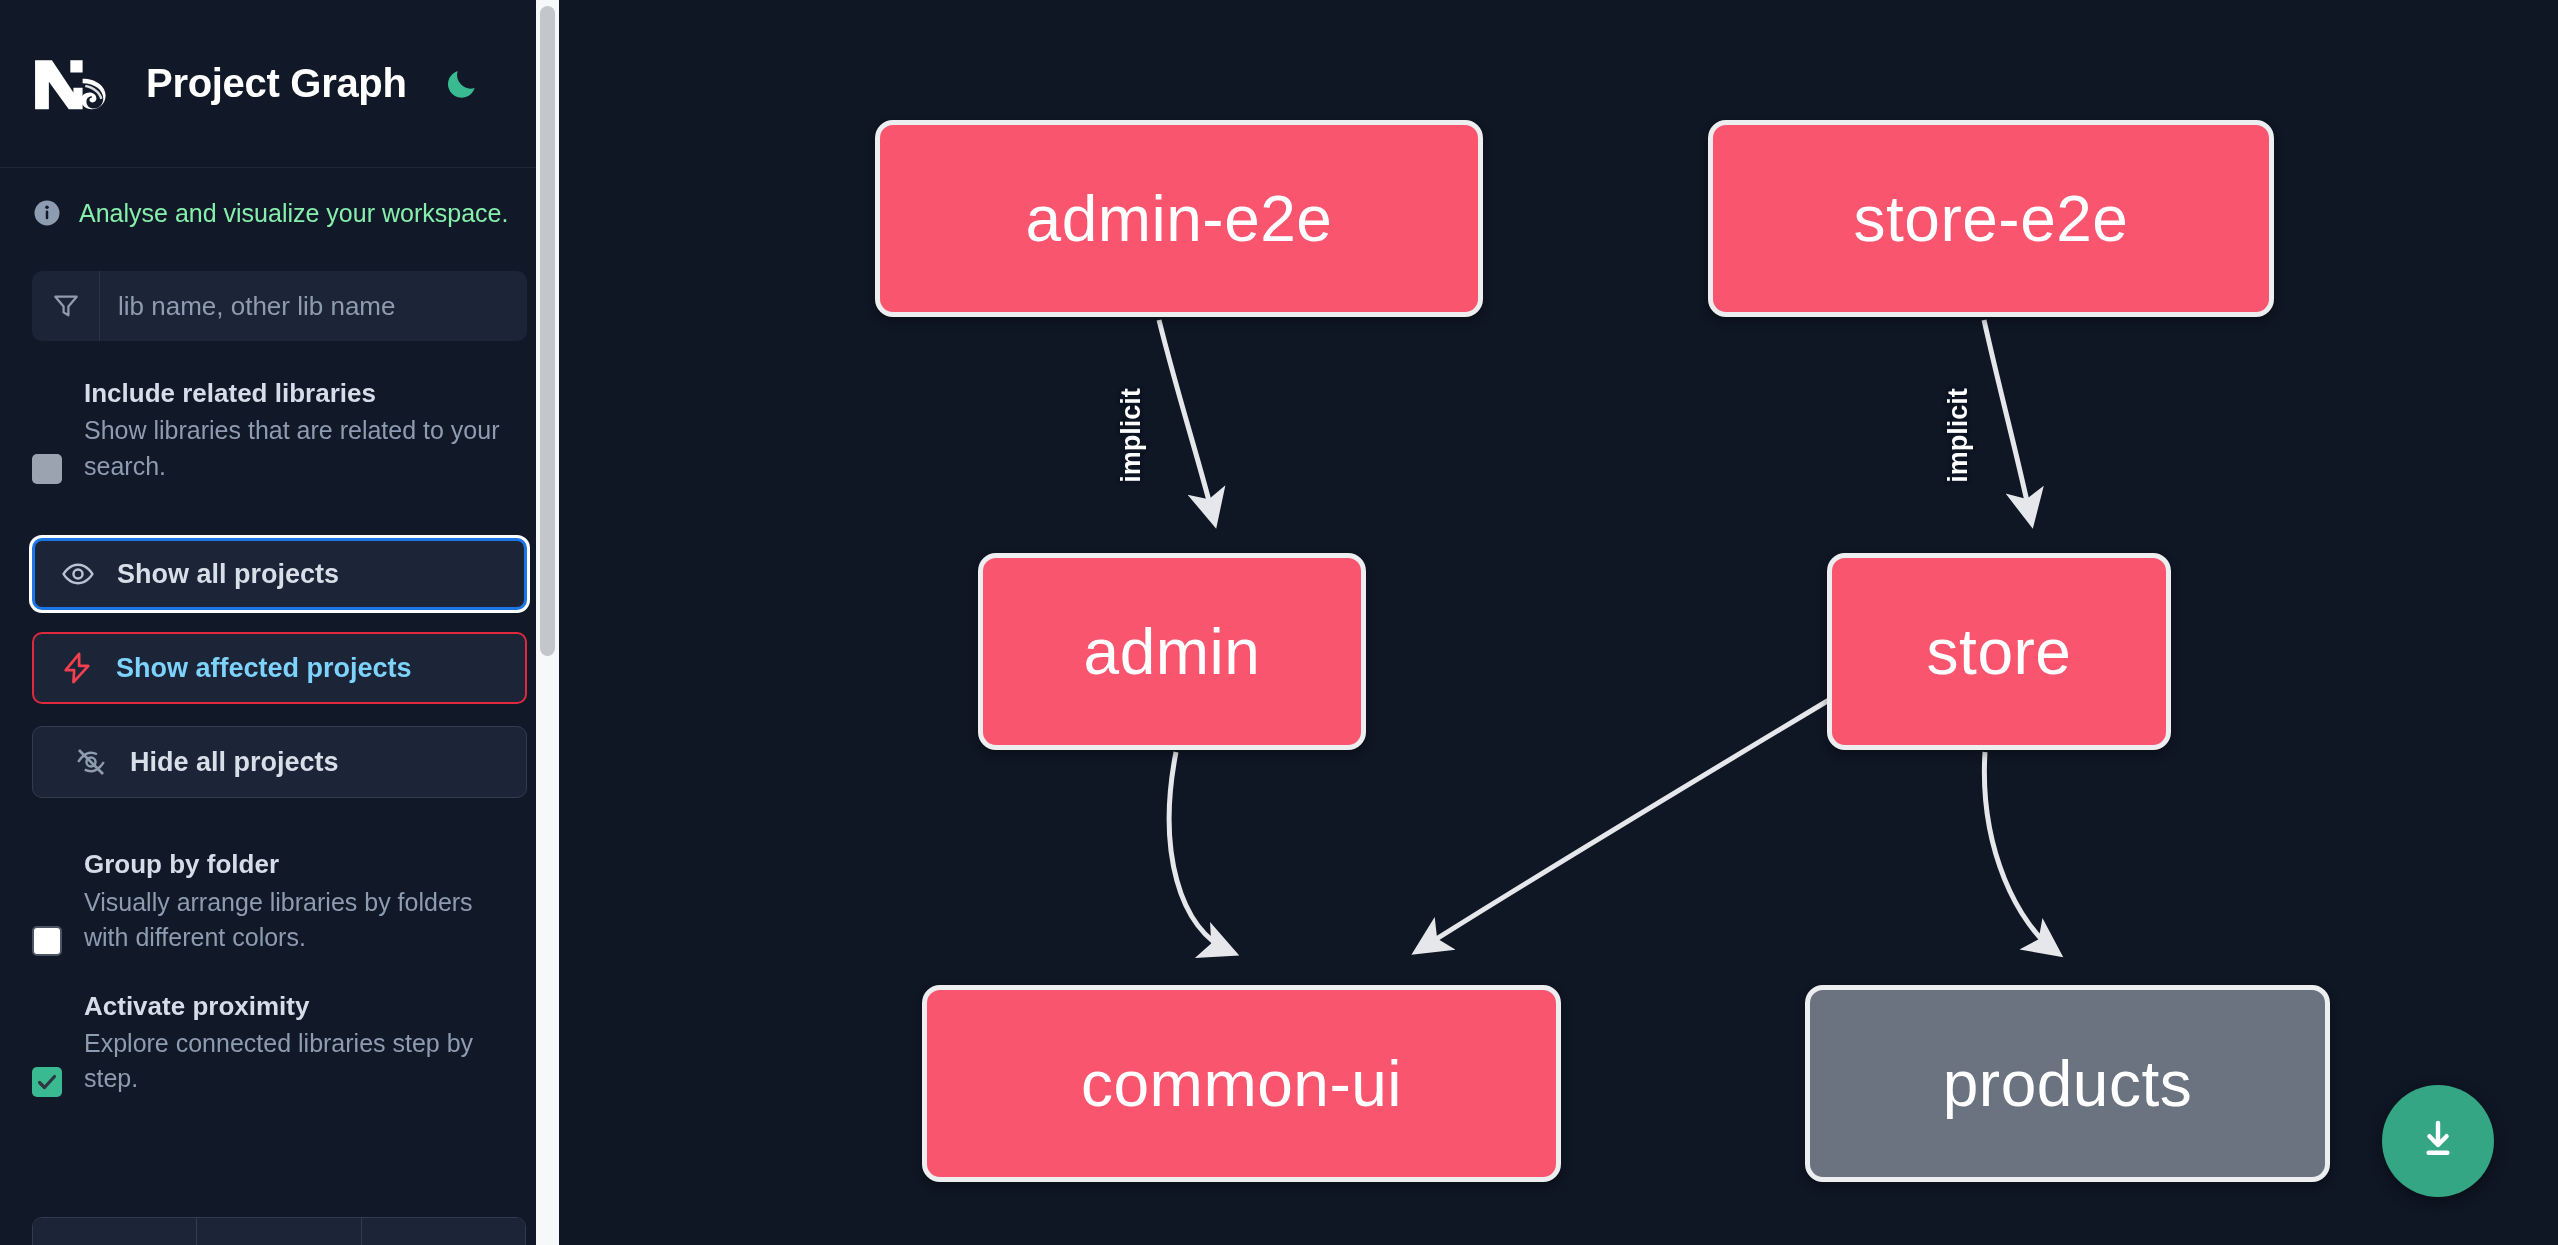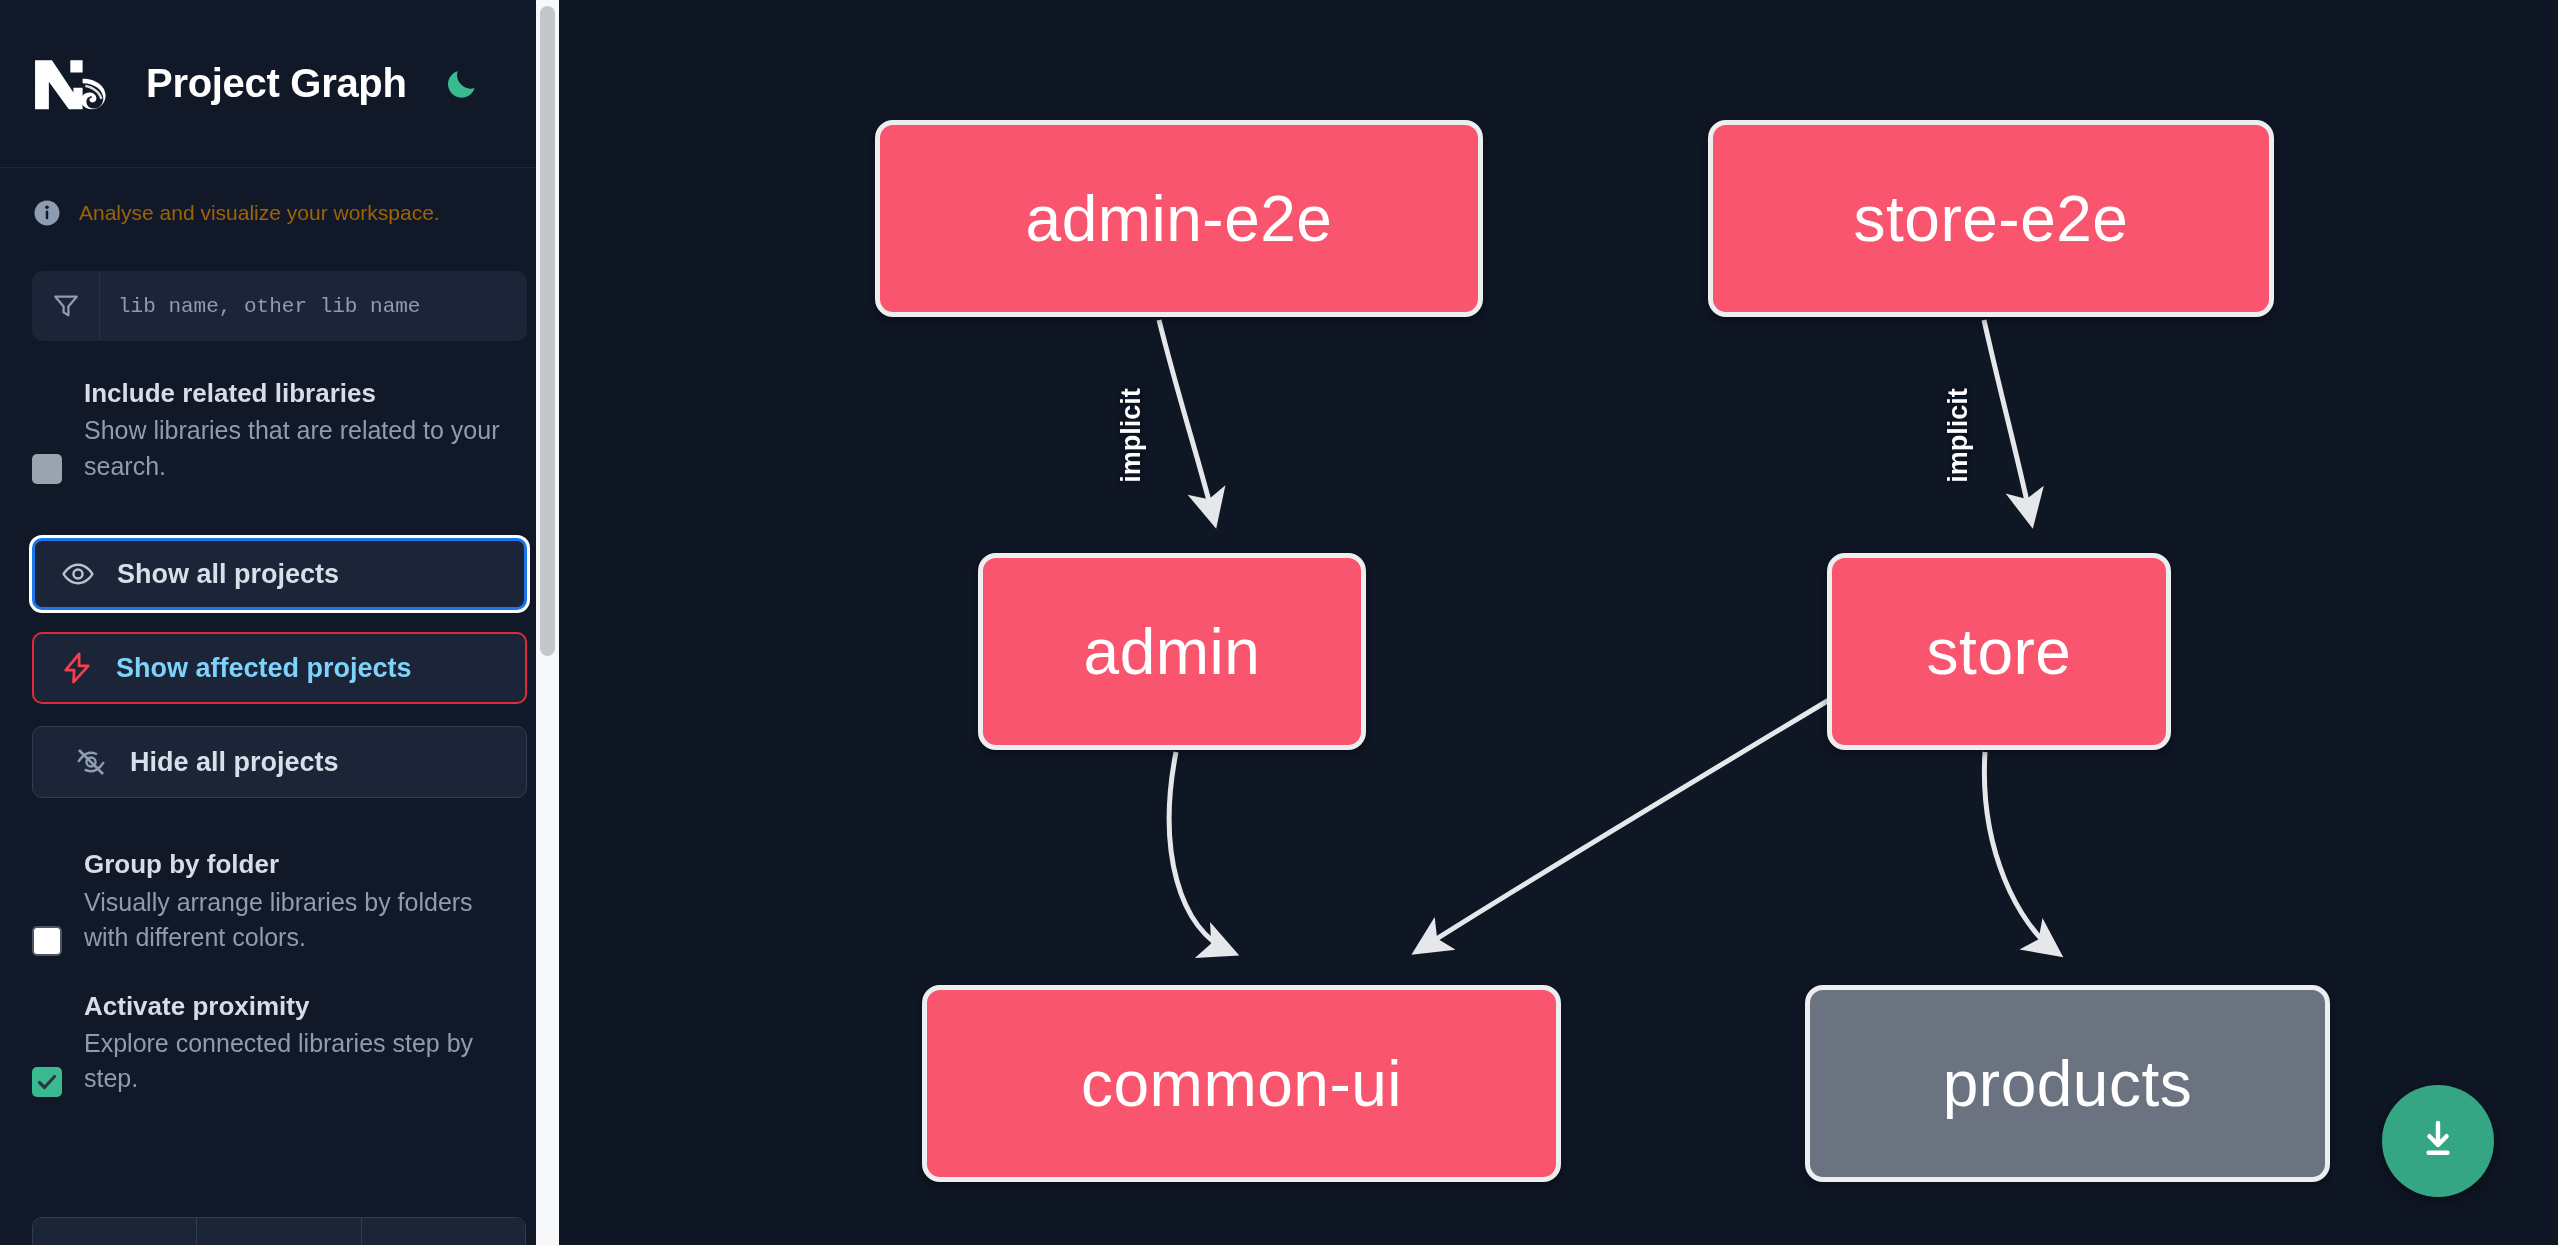--- a/index.html
+++ b/index.html
@@ -62,22 +62,22 @@
   .tagline-row {
     display: flex;
     align-items: center;
     gap: 17px;
     padding: 30px 32px 0 32px;
   }
   .info-icon {
     width: 30px; height: 30px; flex: 0 0 30px;
   }
   .tagline-text {
-    font-size: 21px;
-    color: #a16207;
+    font-size: 25px;
+    color: #86efac;
     white-space: nowrap;
   }
 
   
   .search-wrap {
     margin: 43px 32px 0 32px;
     height: 70px;
     background: #1c2537;
     border-radius: 10px;
     display: flex;
@@ -92,22 +92,22 @@
     justify-content: center;
     border-right: 1px solid #2b3purple;
     border-right: 1px solid #2a3448;
   }
   .search-input {
     flex: 1;
     background: transparent;
     border: 0;
     outline: none;
     color: #bef264;
-    font-size: 21px;
-    font-family: Liberation Mono, monospace;
+    font-size: 26px;
+    font-family: Liberation Sans, sans-serif;
     padding: 0 18px;
   }
   .search-input::placeholder { color: #8e9bb0; }
 
   
   .opt {
     display: flex;
     gap: 22px;
     padding: 0 32px;
     margin-top: 36px;

